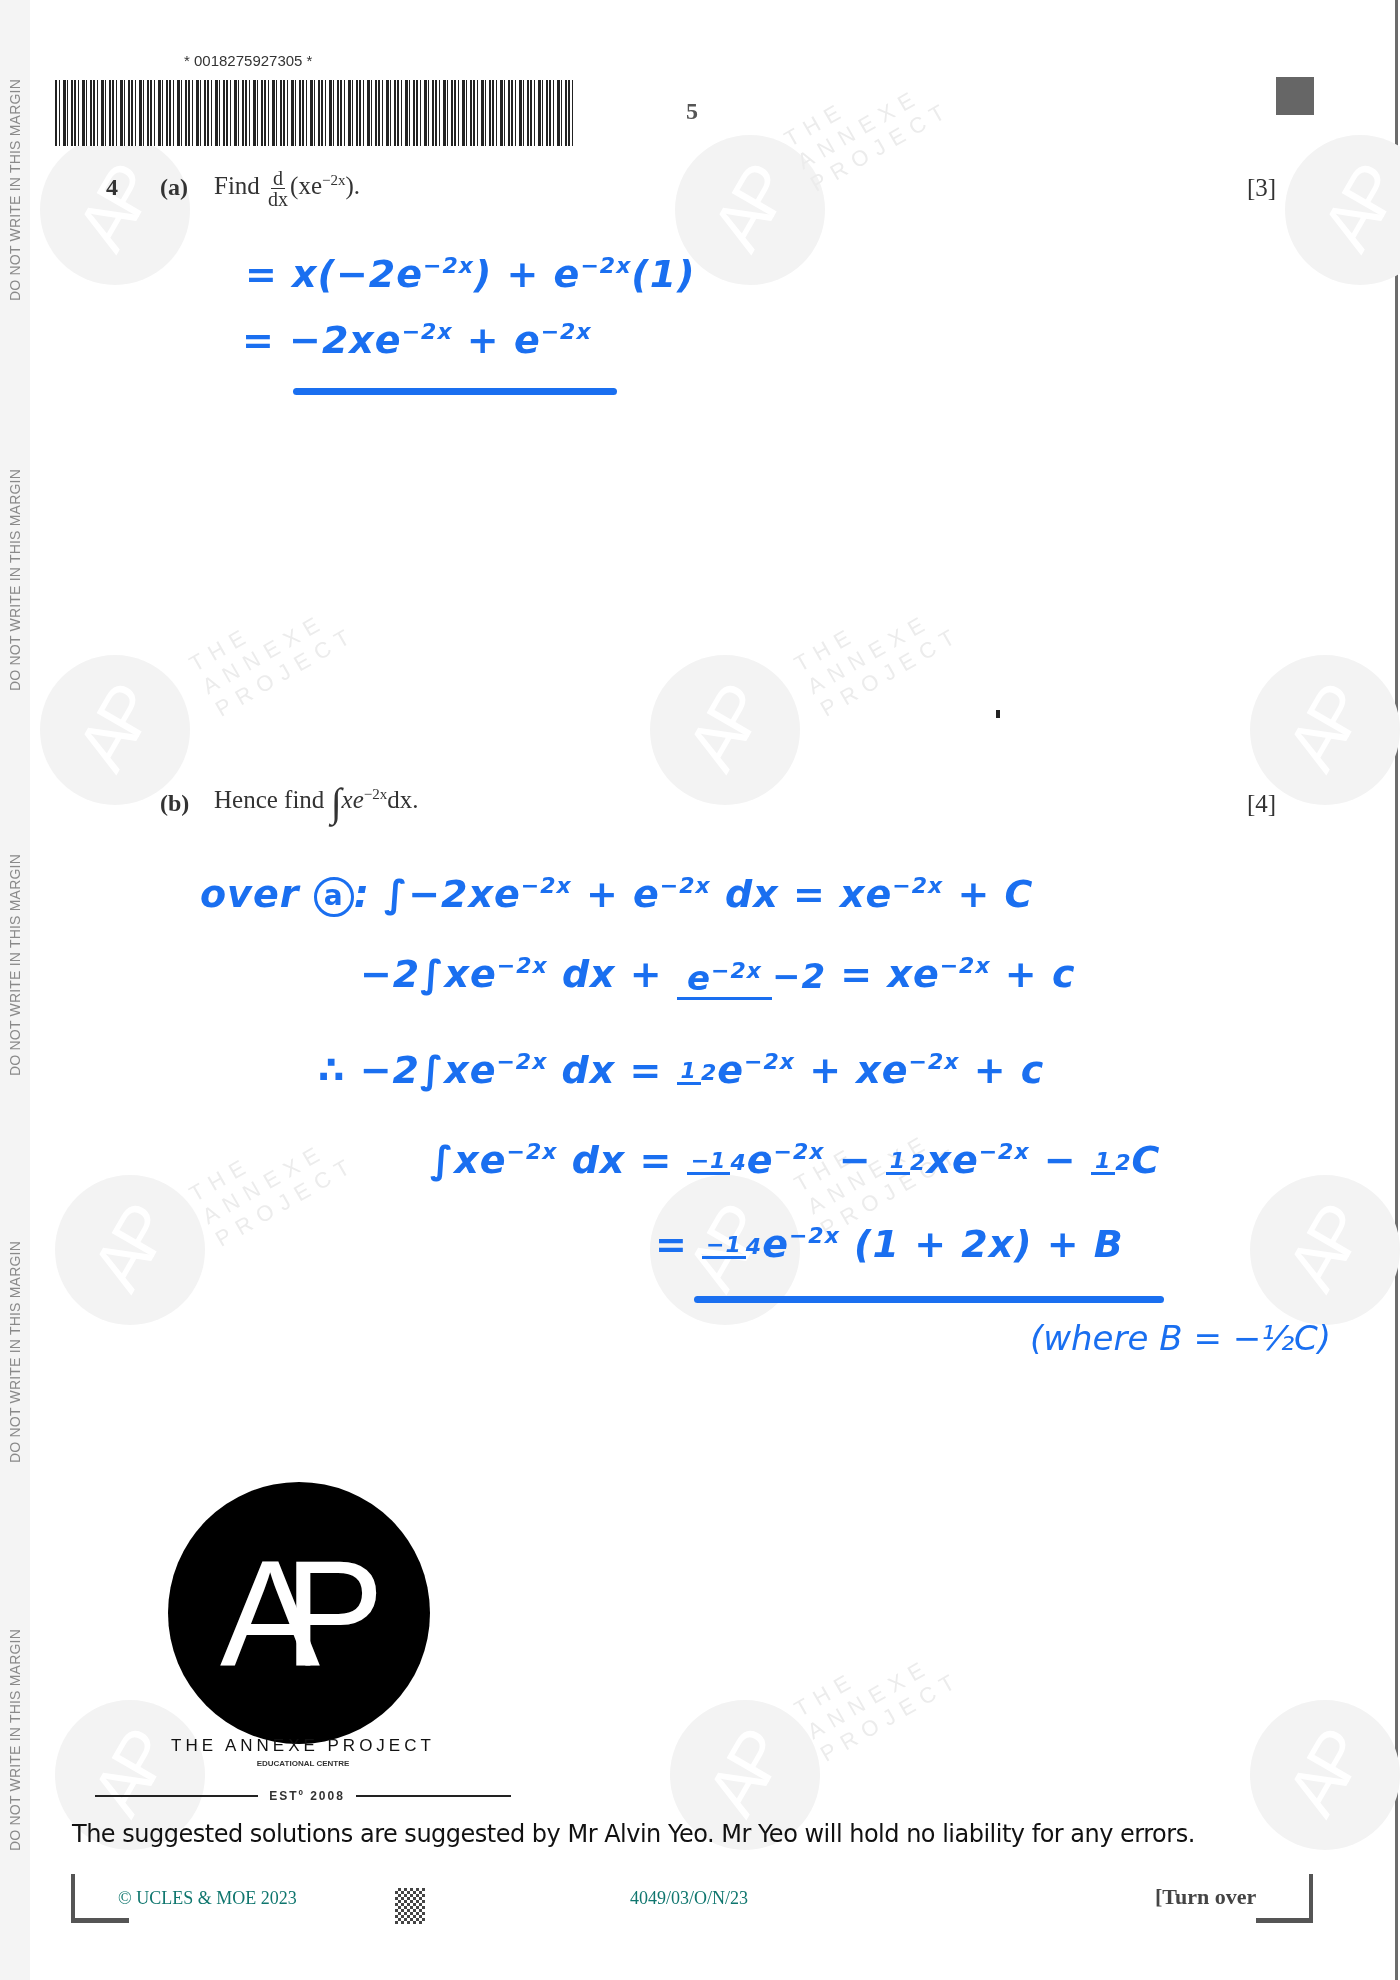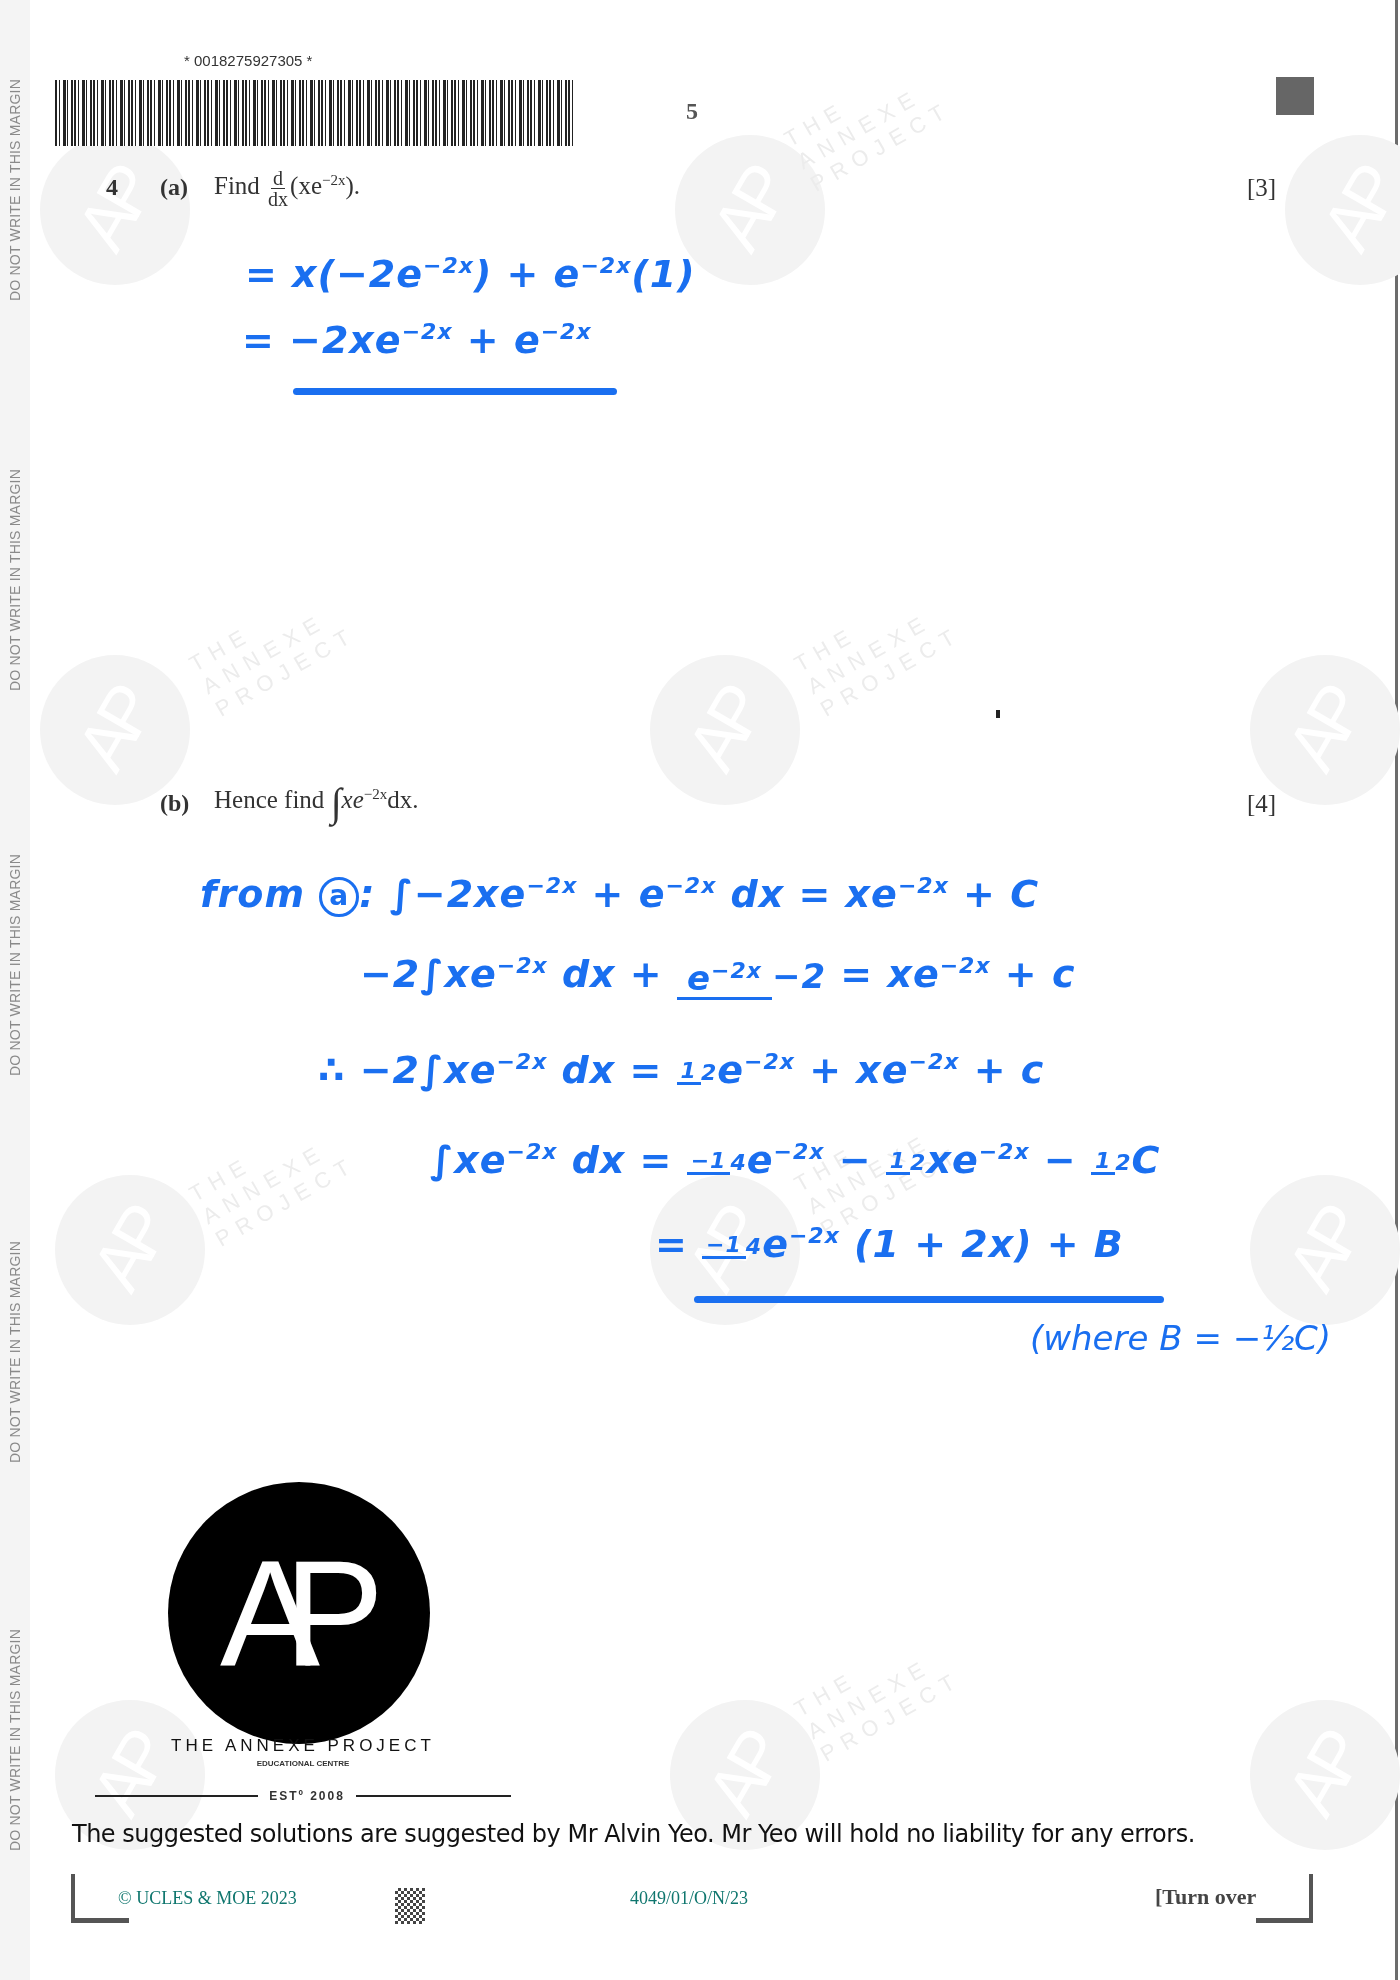--- a/index.html
+++ b/index.html
@@ -234,21 +234,21 @@
 <div class="dot"></div>
 
 <div class="q-part" style="left:160px;top:790px;">(b)</div>
 <div class="q-text" style="left:214px;top:786px;">
   <span>Hence find</span>
   <span class="integral">∫</span><i>xe</i><sup>−2x</sup><span>dx.</span>
 </div>
 <div class="marks" style="left:1247px;top:790px;">[4]</div>
 
 <div class="hw" style="left:200px;top:872px;">
-  <span>from</span>
+  <span>over</span>
   <span class="circ">a</span><span>:</span>
   <span>∫−2xe</span><sup>−2x</sup><span> + e</span><sup>−2x</sup><span>  dx = xe</span><sup>−2x</sup><span>  + C</span>
 </div>
 <div class="hw" style="left:360px;top:952px;">
   <span>−2∫xe</span><sup>−2x</sup><span> dx  +  </span>
   <span class="hfrac bigfrac">
       <span class="n"><span>e</span><sup>−2x</sup></span>
       <span>−2</span>
     </span><span>  = xe</span><sup>−2x</sup><span>  + c</span>
 </div>
@@ -292,16 +292,16 @@
 <div class="logo-est-line" style="left:95px;width:163px;"></div>
 <div class="logo-est">ESTº 2008</div>
 <div class="logo-est-line" style="left:356px;width:155px;"></div>
 
 <div class="disclaimer">The suggested solutions are suggested by Mr Alvin Yeo. Mr Yeo will hold no liability for any errors.</div>
 
 <div class="bracket-l1"></div>
 <div class="bracket-l2"></div>
 <div class="footer-text" style="left:118px;">© UCLES &amp; MOE 2023</div>
 <div class="qr"></div>
-<div class="footer-text" style="left:630px;">4049/01/O/N/23</div>
+<div class="footer-text" style="left:630px;">4049/03/O/N/23</div>
 <div class="turn-over">[Turn over</div>
 <div class="bracket-r1"></div>
 <div class="bracket-r2"></div>
 
 </body></html>

